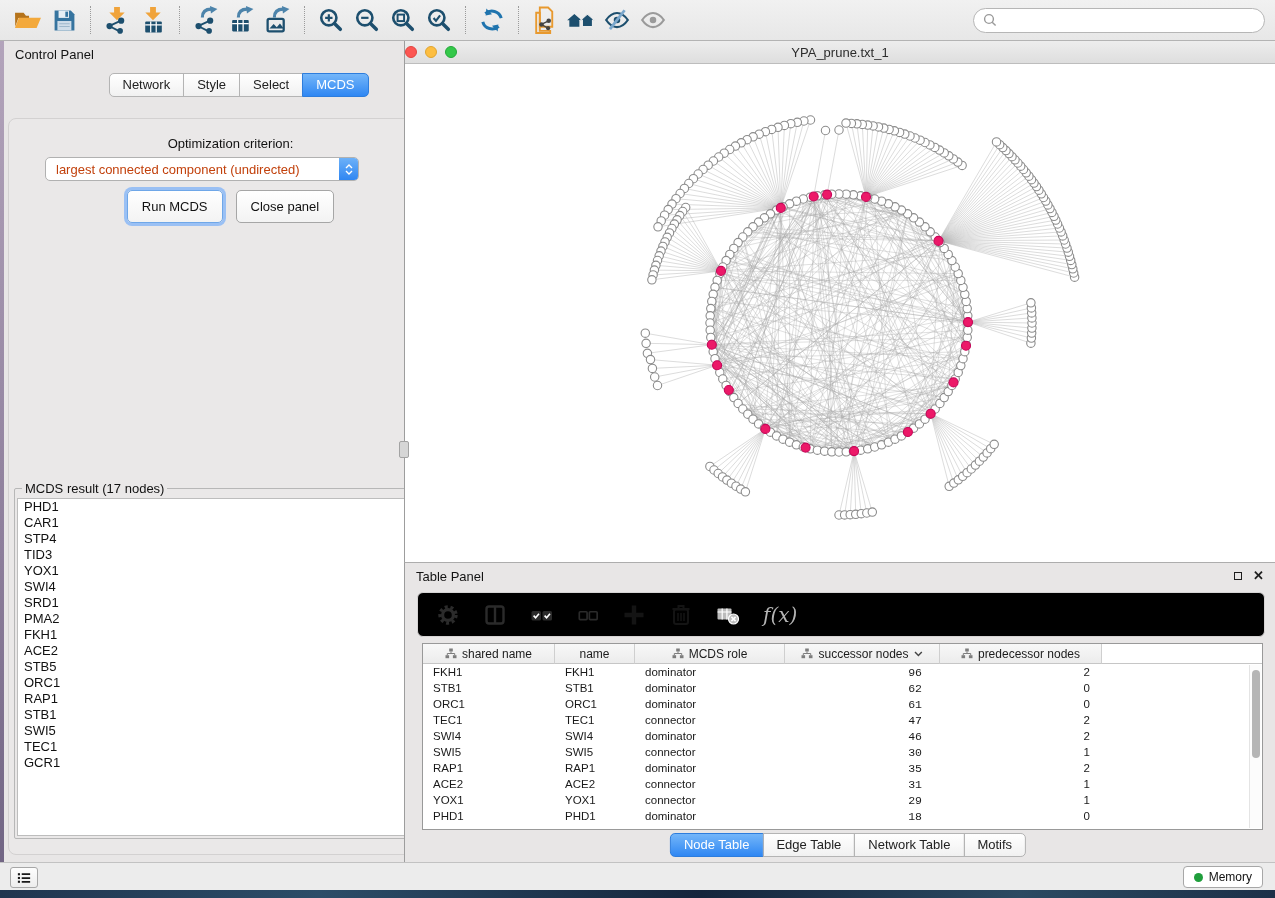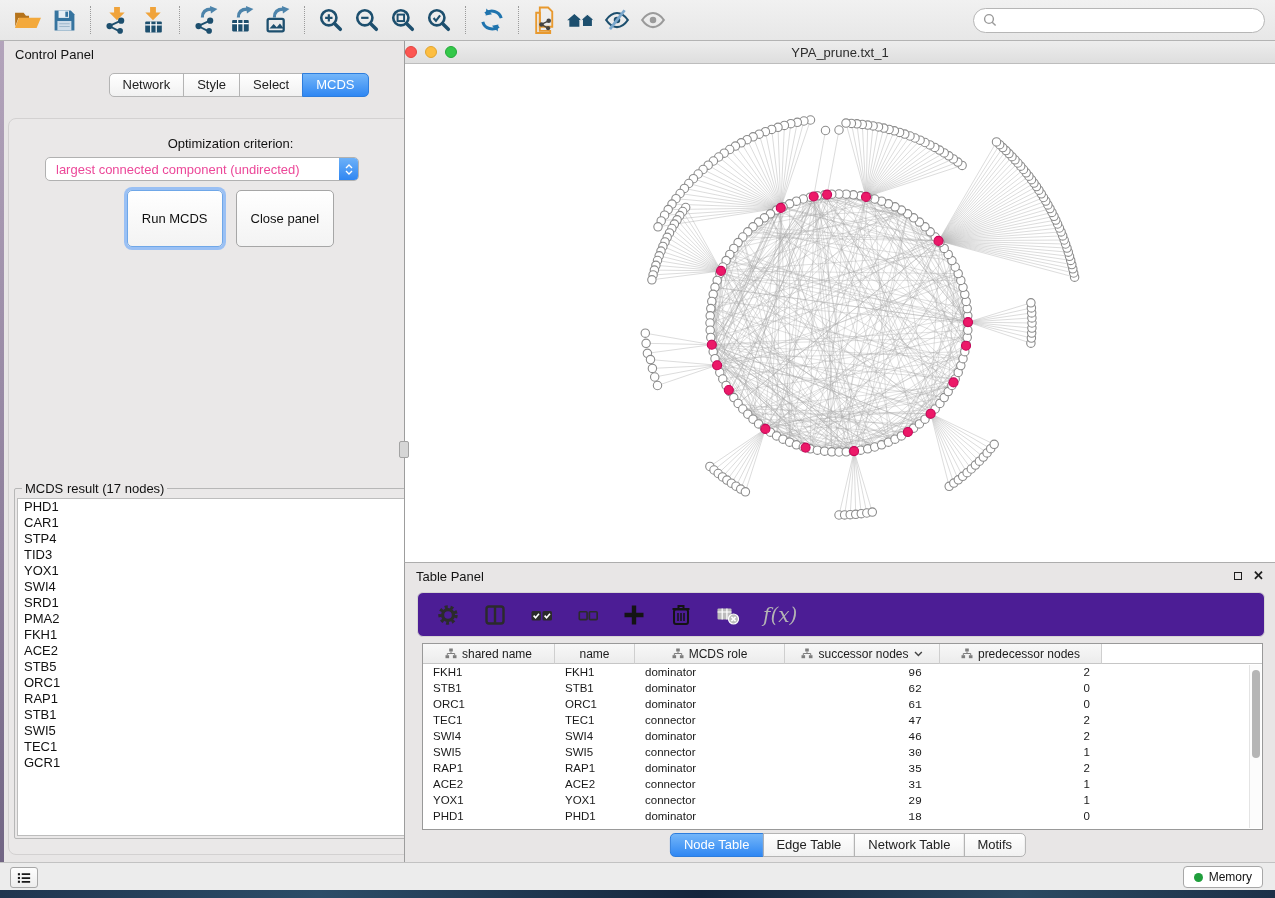--- a/index.html
+++ b/index.html
@@ -39,28 +39,28 @@
   .seg{font-size:13px;padding:3px 13px 4px;background:linear-gradient(#ffffff,#f1f1f1);
        border:1px solid #b4b4b4;margin-left:-1px;color:#222;white-space:nowrap;cursor:default;}
   .seg:first-child{border-radius:5px 0 0 5px;margin-left:16px;}
   .seg:last-child{border-radius:0 5px 5px 0;}
   .seg.active{background:linear-gradient(#74b6f9,#2f87f3);color:#fff;border-color:#2d7ddd;}
   .cp-inner{position:absolute;left:4px;right:4px;top:56px;bottom:7px;
             background:#eae8e8;border:1px solid #d3d1d1;border-radius:8px;margin-top:21px;}
   .opt-label{margin-top:17px;text-align:center;font-size:13px;color:#111;}
   .dropdown{position:absolute;left:36px;top:38px;width:314px;height:24px;background:#fff;
             border:1px solid #b1b1b1;border-radius:5px;display:flex;align-items:center;
-            font-size:13px;color:#ec4899;padding-left:10px;}
+            font-size:13px;color:#c2410c;padding-left:10px;}
   .dd-stepper{margin-left:auto;width:19px;height:22px;border-radius:0 4px 4px 0;
               background:linear-gradient(#6db1f8,#2f86f2);display:flex;flex-direction:column;
               align-items:center;justify-content:center;gap:1px;}
   .dd-stepper svg{display:block;}
   .btn-row{position:absolute;left:0;right:0;top:71px;display:flex;justify-content:center;gap:13px;}
   .pbtn{font-size:13px;color:#111;background:linear-gradient(#ffffff,#f3f3f3);
-        border:1px solid #a6a6a6;border-radius:5px;padding:20px 14px;cursor:default;
+        border:1px solid #a6a6a6;border-radius:5px;padding:8px 14px;cursor:default;
         font-family:"Liberation Sans",sans-serif;}
   .pbtn.focused{box-shadow:0 0 0 3px rgba(110,170,250,.65);border-color:#6fa7e8;}
   .mcds-fieldset{position:absolute;left:5px;right:8px;top:362px;bottom:15px;
                  border:1px solid #b7b7b7;border-radius:2px;margin:0;padding:2px;}
   .mcds-fieldset legend{font-size:13px;color:#111;padding:0 3px;margin-left:5px;}
   .mcds-list{position:relative;width:100%;height:100%;background:#fff;
              border:1px solid #bdbdbd;overflow:hidden;}
   .mcds-item{font-size:13px;color:#111;line-height:16px;padding-left:6px;}
   .mcds-scroll{position:absolute;right:0;top:0;bottom:0;width:10px;background:#fbfbfb;
                border-left:1px solid #e6e6e6;}
@@ -76,21 +76,21 @@
   .tl.yellow{background:#fdbe41;border:1px solid #e0a52f;}
   .tl.green{background:#34c84a;border:1px solid #24a939;}
   .netsvg{position:absolute;left:0;top:23px;}
   .splitter{position:absolute;left:399px;top:441px;width:10px;height:17px;background:#d6d6d6;
             border:1px solid #a3a3a3;border-radius:2px;z-index:5;}
 
   
   .tablepanel{position:absolute;left:404px;top:562px;width:871px;height:300px;
               background:#e8e6e6;border-left:1px solid #9d9d9d;border-top:1px solid #adadad;}
   .tp-toolbar{position:absolute;left:12px;right:10px;top:29px;height:45px;
-              background:#4c1d95;border:1px solid #d6d4d4;border-radius:6px;
+              background:#000000;border:1px solid #d6d4d4;border-radius:6px;
               display:flex;align-items:center;gap:23px;padding:0 18px;}
   .tico{display:flex;align-items:center;justify-content:center;background:none;border:none;padding:0;cursor:default;}
   .fx{font-family:"DejaVu Serif",serif;font-style:italic;font-size:20px;color:#b4b4b4;}
   .tp-table{position:absolute;left:17px;right:12px;top:80px;bottom:32px;
             background:#fff;border:1px solid #999;overflow:hidden;}
   .thead{display:flex;height:20px;}
   .th{display:flex;align-items:center;justify-content:center;gap:5px;font-size:12px;color:#1c1c1c;
       background:linear-gradient(#f8f8f8,#ececec);border-right:1px solid #cfcfcf;
       border-bottom:1px solid #c6c6c6;}
   .w1{width:132px;} .w2{width:80px;} .w3{width:150px;} .w4{width:155px;} .w5{width:162px;}

